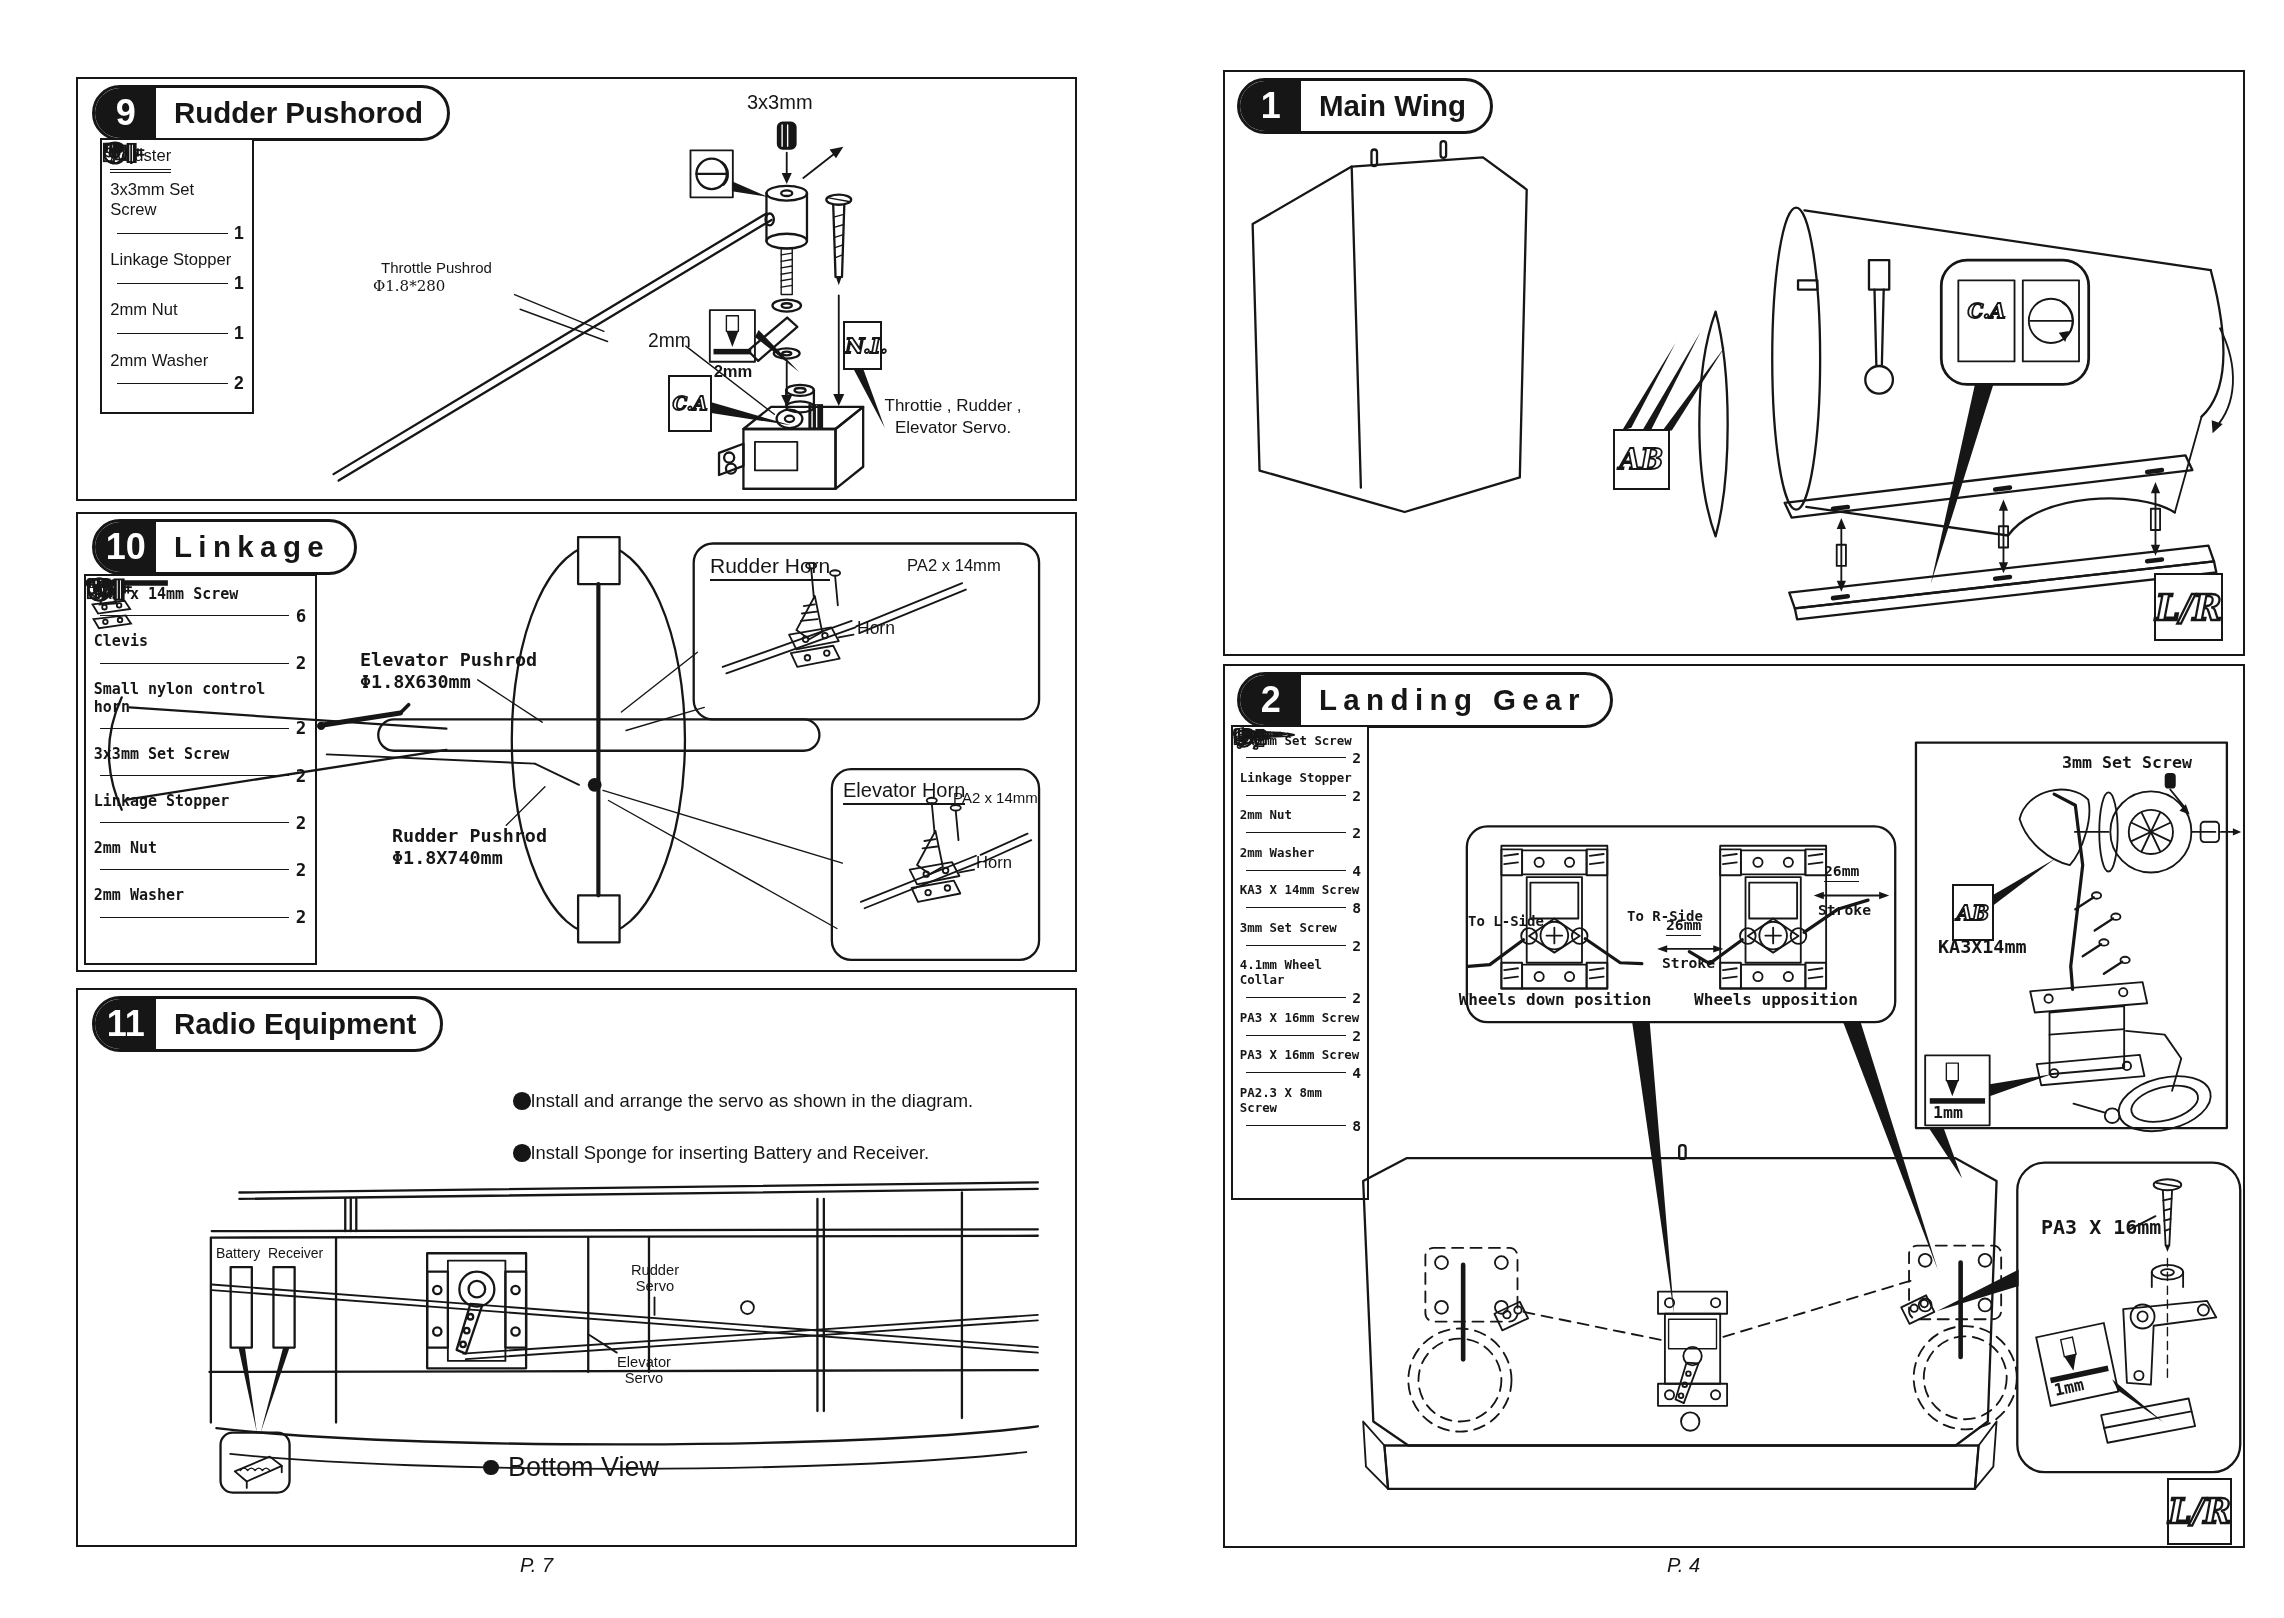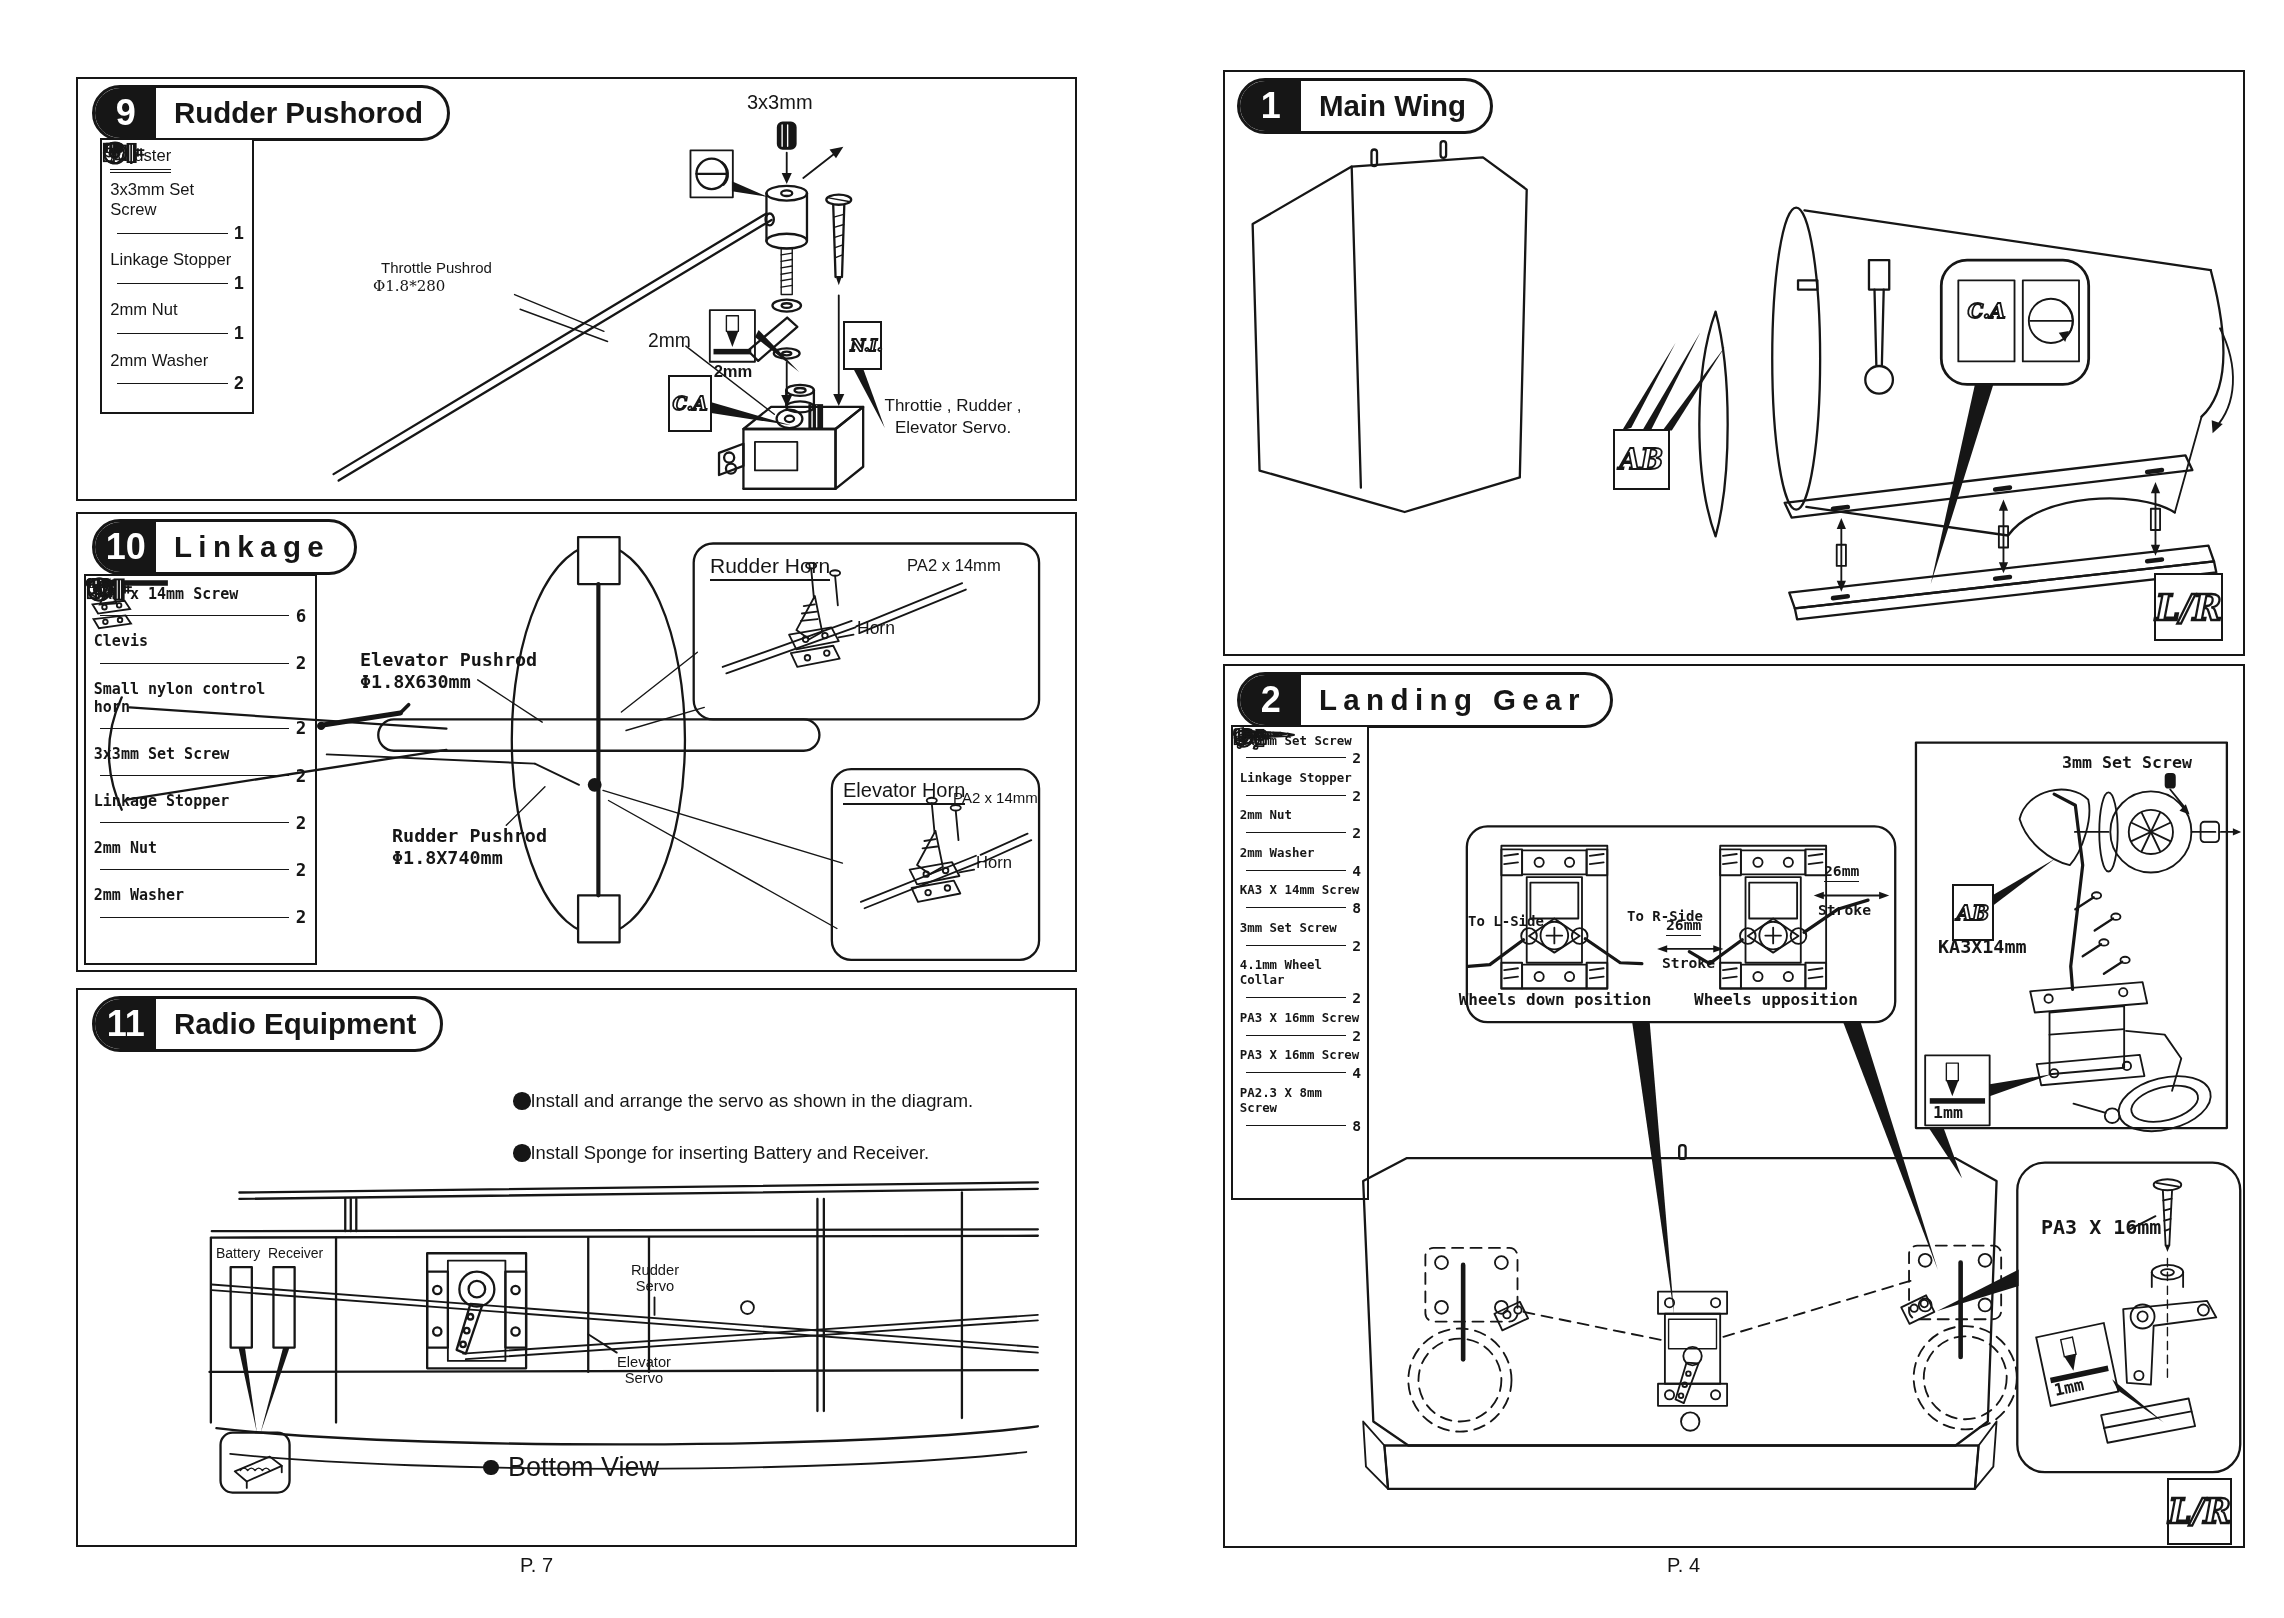--- a/index.html
+++ b/index.html
@@ -26,21 +26,21 @@
   .u2{display:inline-block;border-bottom:4.6px double #161616;padding-bottom:2.3px;}
   .u1{display:inline-block;border-bottom:2.3px solid #161616;padding-bottom:1.8px;text-align:center;}
   
   .sticker{font-family:"DejaVu Serif",serif;font-style:italic;font-weight:bold;color:#fff;
            -webkit-text-stroke:1.8px #161616;text-stroke:1.8px #161616;}
   .iconbox{position:absolute;border:2.3px solid #161616;background:#fff;display:flex;
            align-items:center;justify-content:center;}
   svg{position:absolute;left:0;top:0;}
   .note-row{position:absolute;display:flex;align-items:center;font-size:18.4px;}
   .dot{width:17.5px;height:17.5px;background:#161616;border-radius:50%;flex:0 0 auto;}
-  .pagenum{position:absolute;font-size:20px;}
+  .pagenum{position:absolute;font-size:20px;font-style:italic;}
 </style>
 </head>
 <body>
 
 <div class="page">
 
 <section class="panel" style="left:76px;top:77px;width:997px;height:420px;">
   <div class="hdr" style="left:14px;top:5.5px;">
     <div class="hdr-num">9</div>
     <div class="hdr-title">Rudder Pushorod</div>
@@ -193,21 +193,21 @@
   <div class="lbl sans" style="left:303px;top:181px;font-size:15px;">Throttle Pushrod</div>
   <div class="lbl sans" style="left:295px;top:199px;font-size:15px;font-family:'DejaVu Serif',serif;">Φ1.8*280</div>
   <div class="lbl sans" style="left:635px;top:284px;width:40px;text-align:center;font-size:16.6px;font-weight:bold;">2mm</div>
   <div class="lbl sans" style="left:570px;top:252px;font-size:19.3px;">2mm</div>
   <div class="lbl sans ctr" style="left:875px;top:318px;font-size:17px;">Throttie , Rudder ,</div>
   <div class="lbl sans ctr" style="left:875px;top:340px;font-size:17px;">Elevator Servo.</div>
   <div class="iconbox" style="left:590px;top:296px;width:40px;height:53px;">
         <span class="sticker" style="font-size:18.4px;">C.A</span>
       </div>
   <div class="iconbox" style="left:765px;top:242px;width:35px;height:45px;">
-        <span class="sticker" style="font-size:16px;margin-left:8px;">N.I.</span>
+        <span class="sticker" style="font-size:21px;margin-left:8px;">N.I.</span>
       </div>
 </section>
 
 <section class="panel" style="left:76px;top:512px;width:997px;height:456px;">
   <div class="hdr" style="left:14px;top:4.6px;">
     <div class="hdr-num">10</div>
     <div class="hdr-title spread">Linkage</div>
   </div>
 
   <div class="pbox" style="left:5.5px;top:60px;width:233px;height:391px;padding-top:9.2px;">

